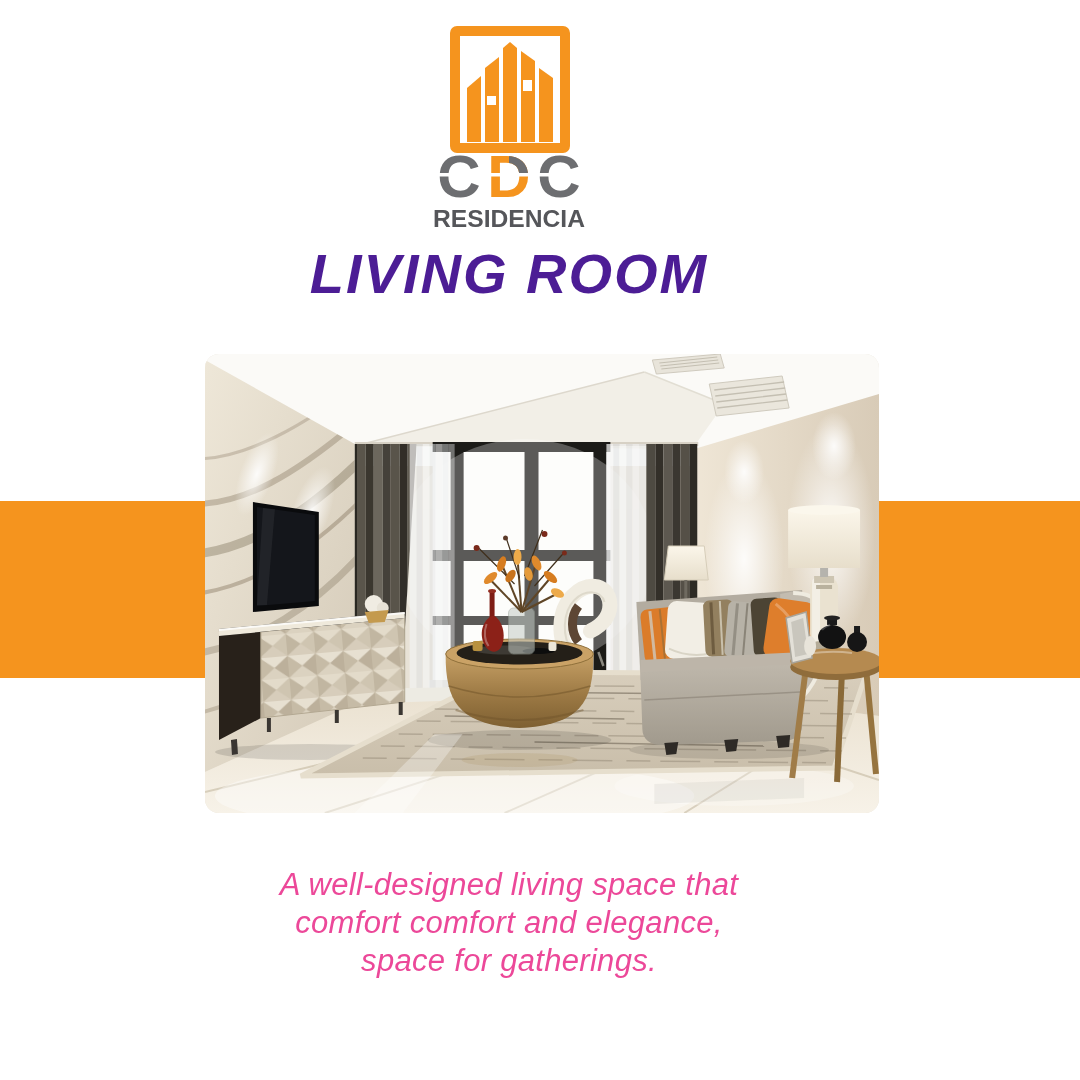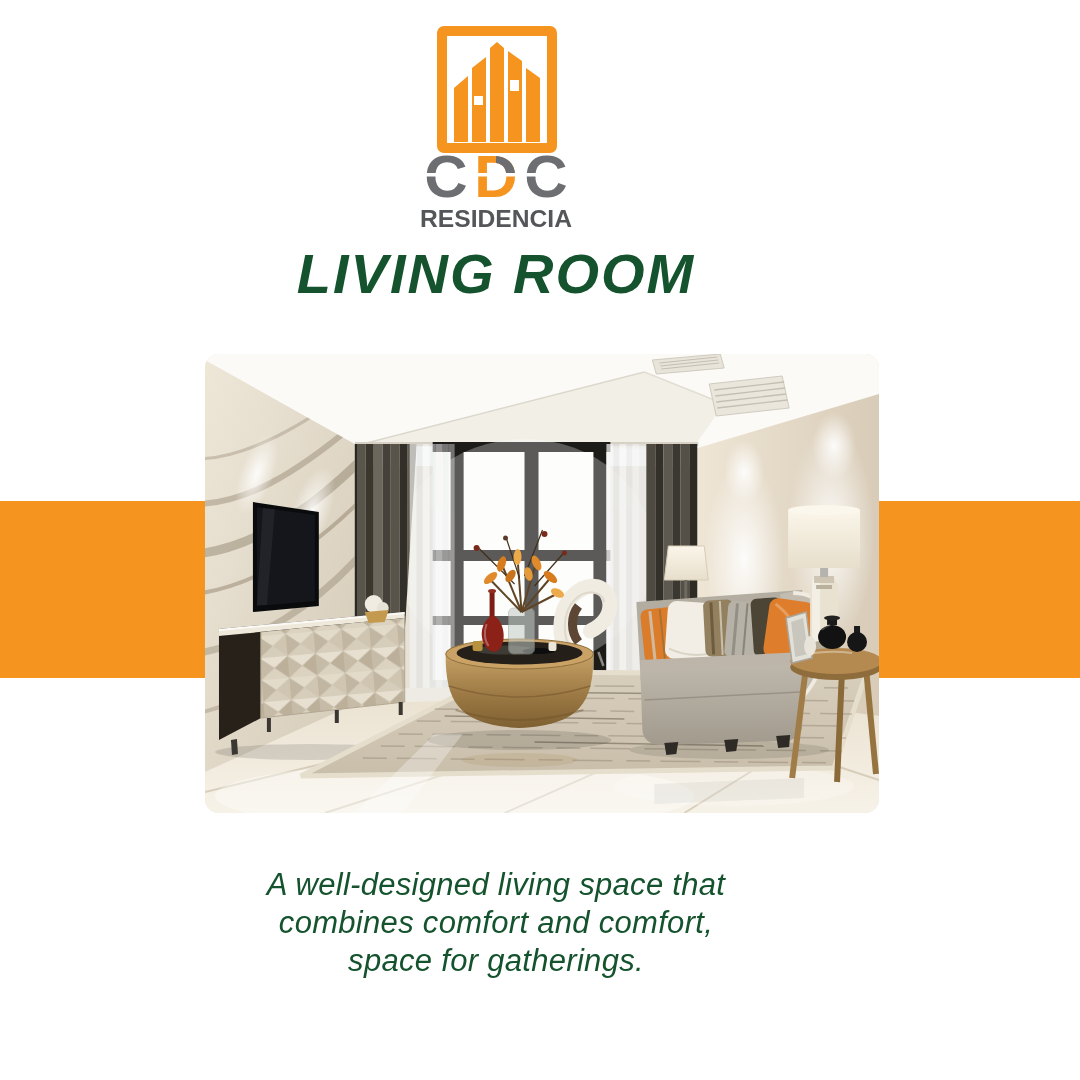--- a/index.html
+++ b/index.html
@@ -1,17 +1,17 @@
 <!DOCTYPE html>
 <html><head>
 <meta charset="utf-8">
 <style>
   html,body{margin:0;padding:0;background:#ffffff;}
   body{width:1080px;height:1080px;overflow:hidden;font-family:"Liberation Sans",sans-serif;}
-  .poster{position:relative;width:992px;height:1080px;background:#ffffff;}
+  .poster{position:relative;width:992px;height:1080px;background:#ffffff;padding-left:26px;}
 
   
   .logo{position:absolute;top:24px;left:50%;transform:translateX(-50%);}
   .logo svg{display:block;}
 
   
   .page-title{position:absolute;top:243px;left:0;width:100%;margin:0;
     text-align:center;font-style:italic;font-weight:700;font-size:56px;
     letter-spacing:2px;line-height:62px;}
 
@@ -59,21 +59,21 @@
         <text x="120" y="173" fill="#F5941E">D</text>
         <text x="120" y="173" clip-path="url(#clipDQ)" fill="#6D6E71">D</text>
         <text x="170" y="173" fill="#6D6E71">C</text>
         <rect x="38" y="149" width="164" height="3.5" fill="#ffffff"></rect>
       </g>
 
       <text x="120" y="203" font-family="Liberation Sans, sans-serif" font-weight="bold" font-size="24" text-anchor="middle" textLength="152" lengthAdjust="spacingAndGlyphs" fill="#55565A">RESIDENCIA</text>
     </svg>
   </div>
 
-  <h1 class="page-title" style="color: #14532d;">LIVING ROOM</h1>
+  <h1 class="page-title" style="color: #4c1d95;">LIVING ROOM</h1>
 
   <div class="accent-band" style="background-color: rgb(245, 148, 30);"></div>
 
   <div class="photo">
     <svg viewBox="0 0 675 459" preserveAspectRatio="none">
       <defs>
         <linearGradient id="gWall" x1="0" y1="0" x2="1" y2="0">
           <stop offset="0" stop-color="#efe6d6"></stop>
             <stop offset="1" stop-color="#d8cbb7"></stop>
         </linearGradient>
@@ -417,19 +417,19 @@
       </g>
 
       <g>
         <polygon points="150,459 230,380 258,380 198,459" fill="#ffffff" opacity=".3"></polygon>
         <ellipse cx="315" cy="406" rx="58" ry="7" fill="#a98b55" opacity=".18"></ellipse>
         <polygon points="450,430 600,424 600,444 450,450" fill="#8d867c" opacity=".1"></polygon>
       </g>
     </svg>
   </div>
 
-  <p class="description" style="color: #14532d;">
+  <p class="description" style="color: #ec4899;">
     <span class="line">A well-designed living space that</span>
-    <span class="line">combines comfort and comfort,</span>
+    <span class="line">comfort comfort and elegance,</span>
     <span class="line">space for gatherings.</span>
   </p>
 
 </div>
 
 </body></html>

